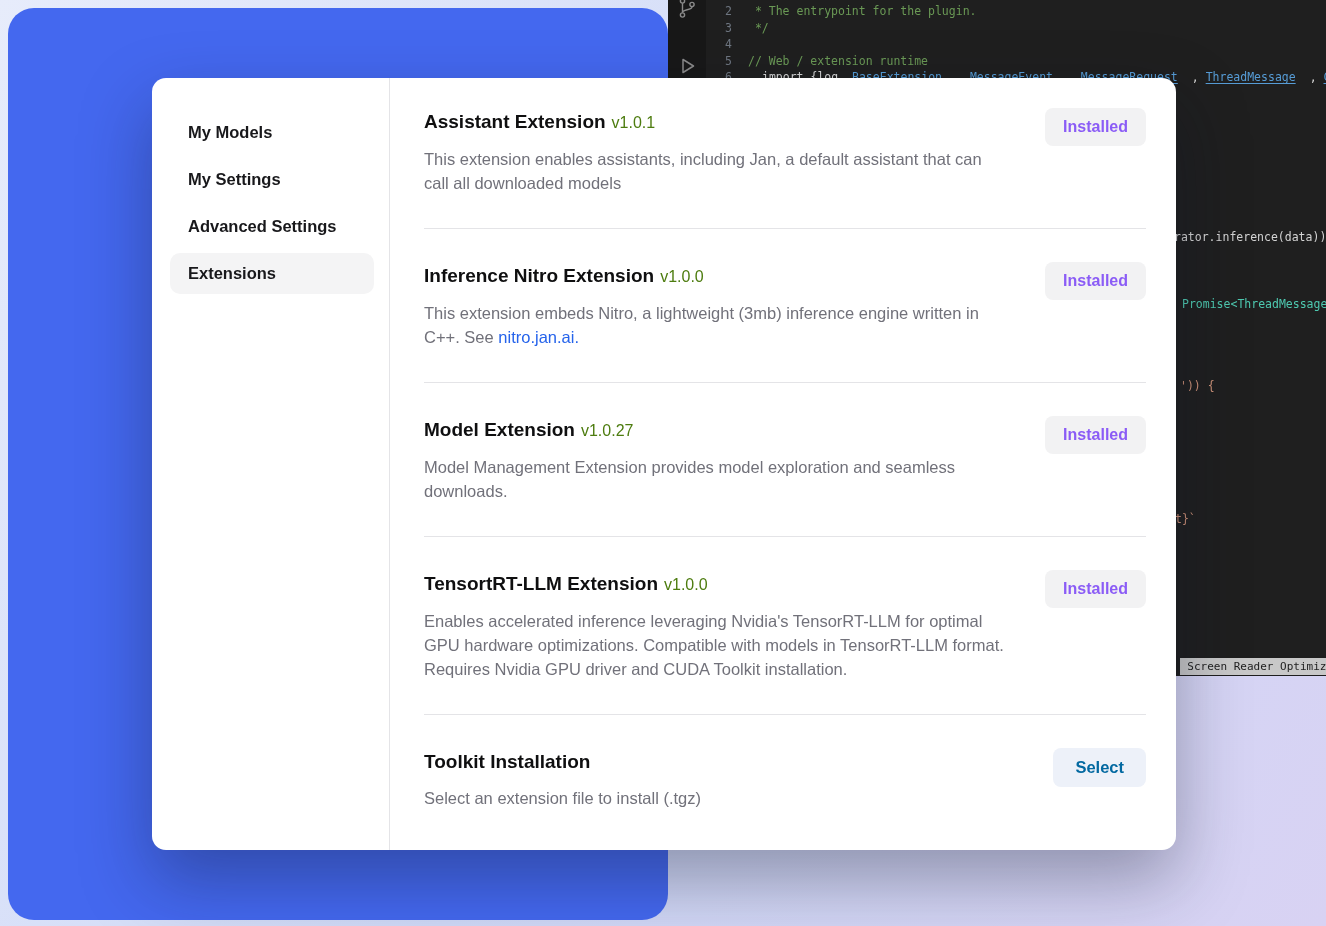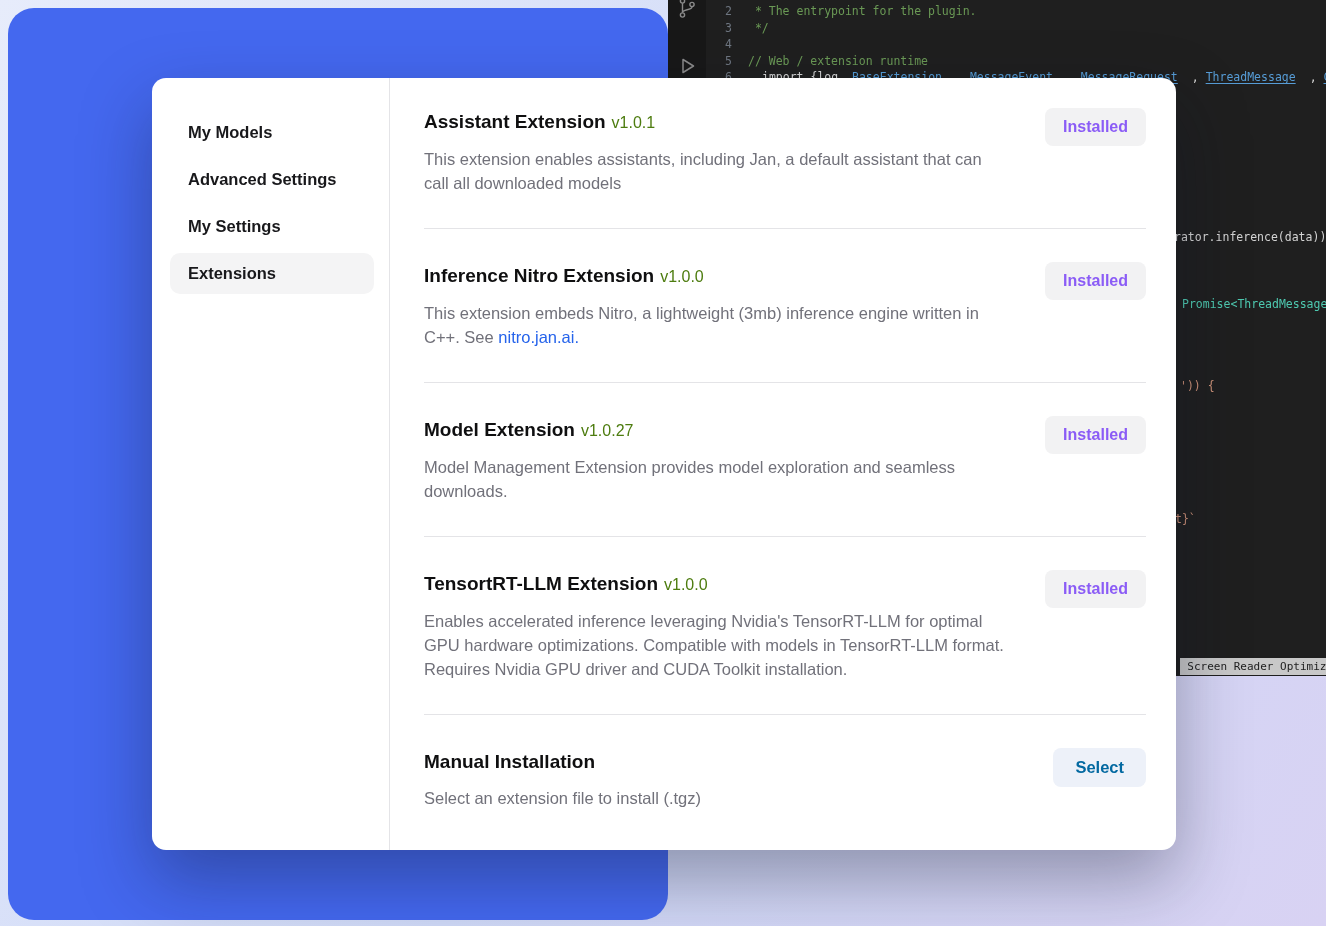--- a/index.html
+++ b/index.html
@@ -218,24 +218,24 @@
     </div>
   </div>
 
   <div class="modal">
     <aside class="sidebar">
       <nav>
           <div class="nav-item">
     <span>My Models</span>
   </div>
           <div class="nav-item">
+    <span>My Settings</span>
+  </div>
+          <div class="nav-item">
     <span>Advanced Settings</span>
-  </div>
-          <div class="nav-item">
-    <span>My Settings</span>
   </div>
           <div class="nav-item active">
     <span>Extensions</span>
   </div>
         </nav>
     </aside>
 
     <main class="content">
 
       <section class="ext-row">
@@ -282,21 +282,21 @@
       </h3>
       <p class="ext-desc"><span>Enables accelerated inference leveraging Nvidia's TensorRT-LLM for optimal GPU hardware optimizations. Compatible with models in TensorRT-LLM format. Requires Nvidia GPU driver and CUDA Toolkit installation.</span></p>
     </div>
     <div class="ext-action">
       <button class="btn installed">Installed</button>
     </div>
   </section>
         <section class="ext-row manual">
         <div class="ext-info">
           <h3 class="ext-title">
-            <span class="ext-name">Manual Installation</span>
+            <span class="ext-name">Toolkit Installation</span>
           </h3>
           <p class="ext-desc">
             <span>Select an extension file to install (.tgz)</span>
           </p>
         </div>
         <div class="ext-action">
           <button class="btn select">Select</button>
         </div>
       </section>
     </main>

